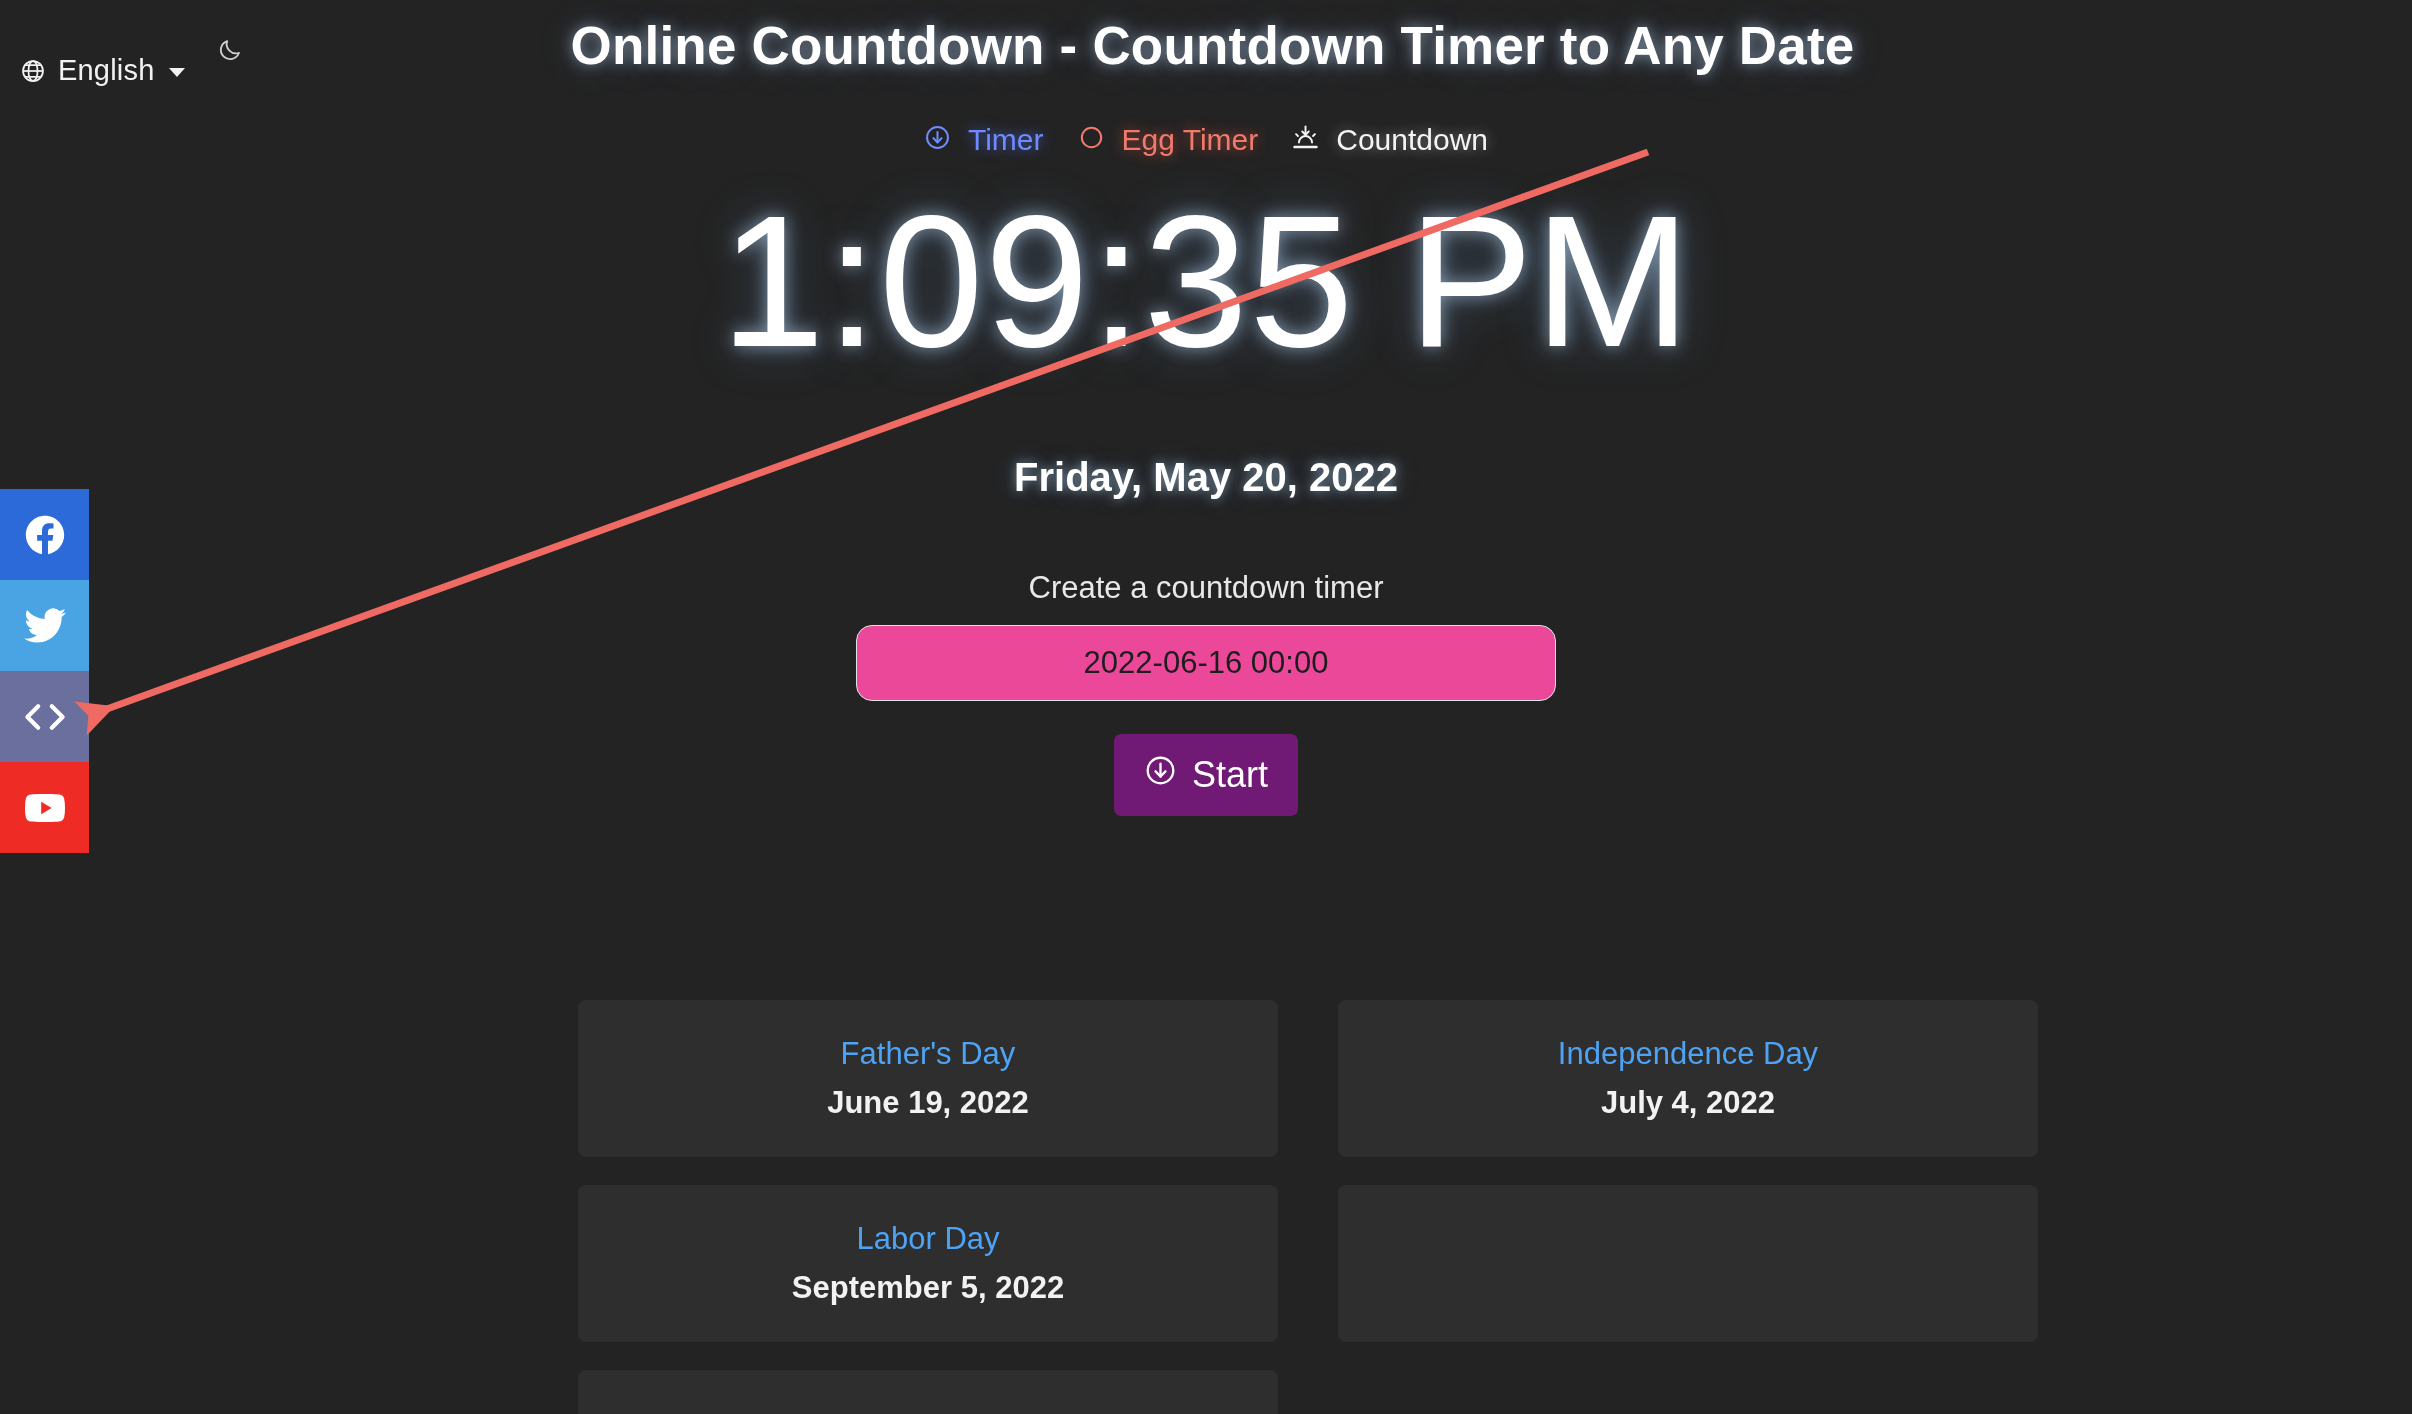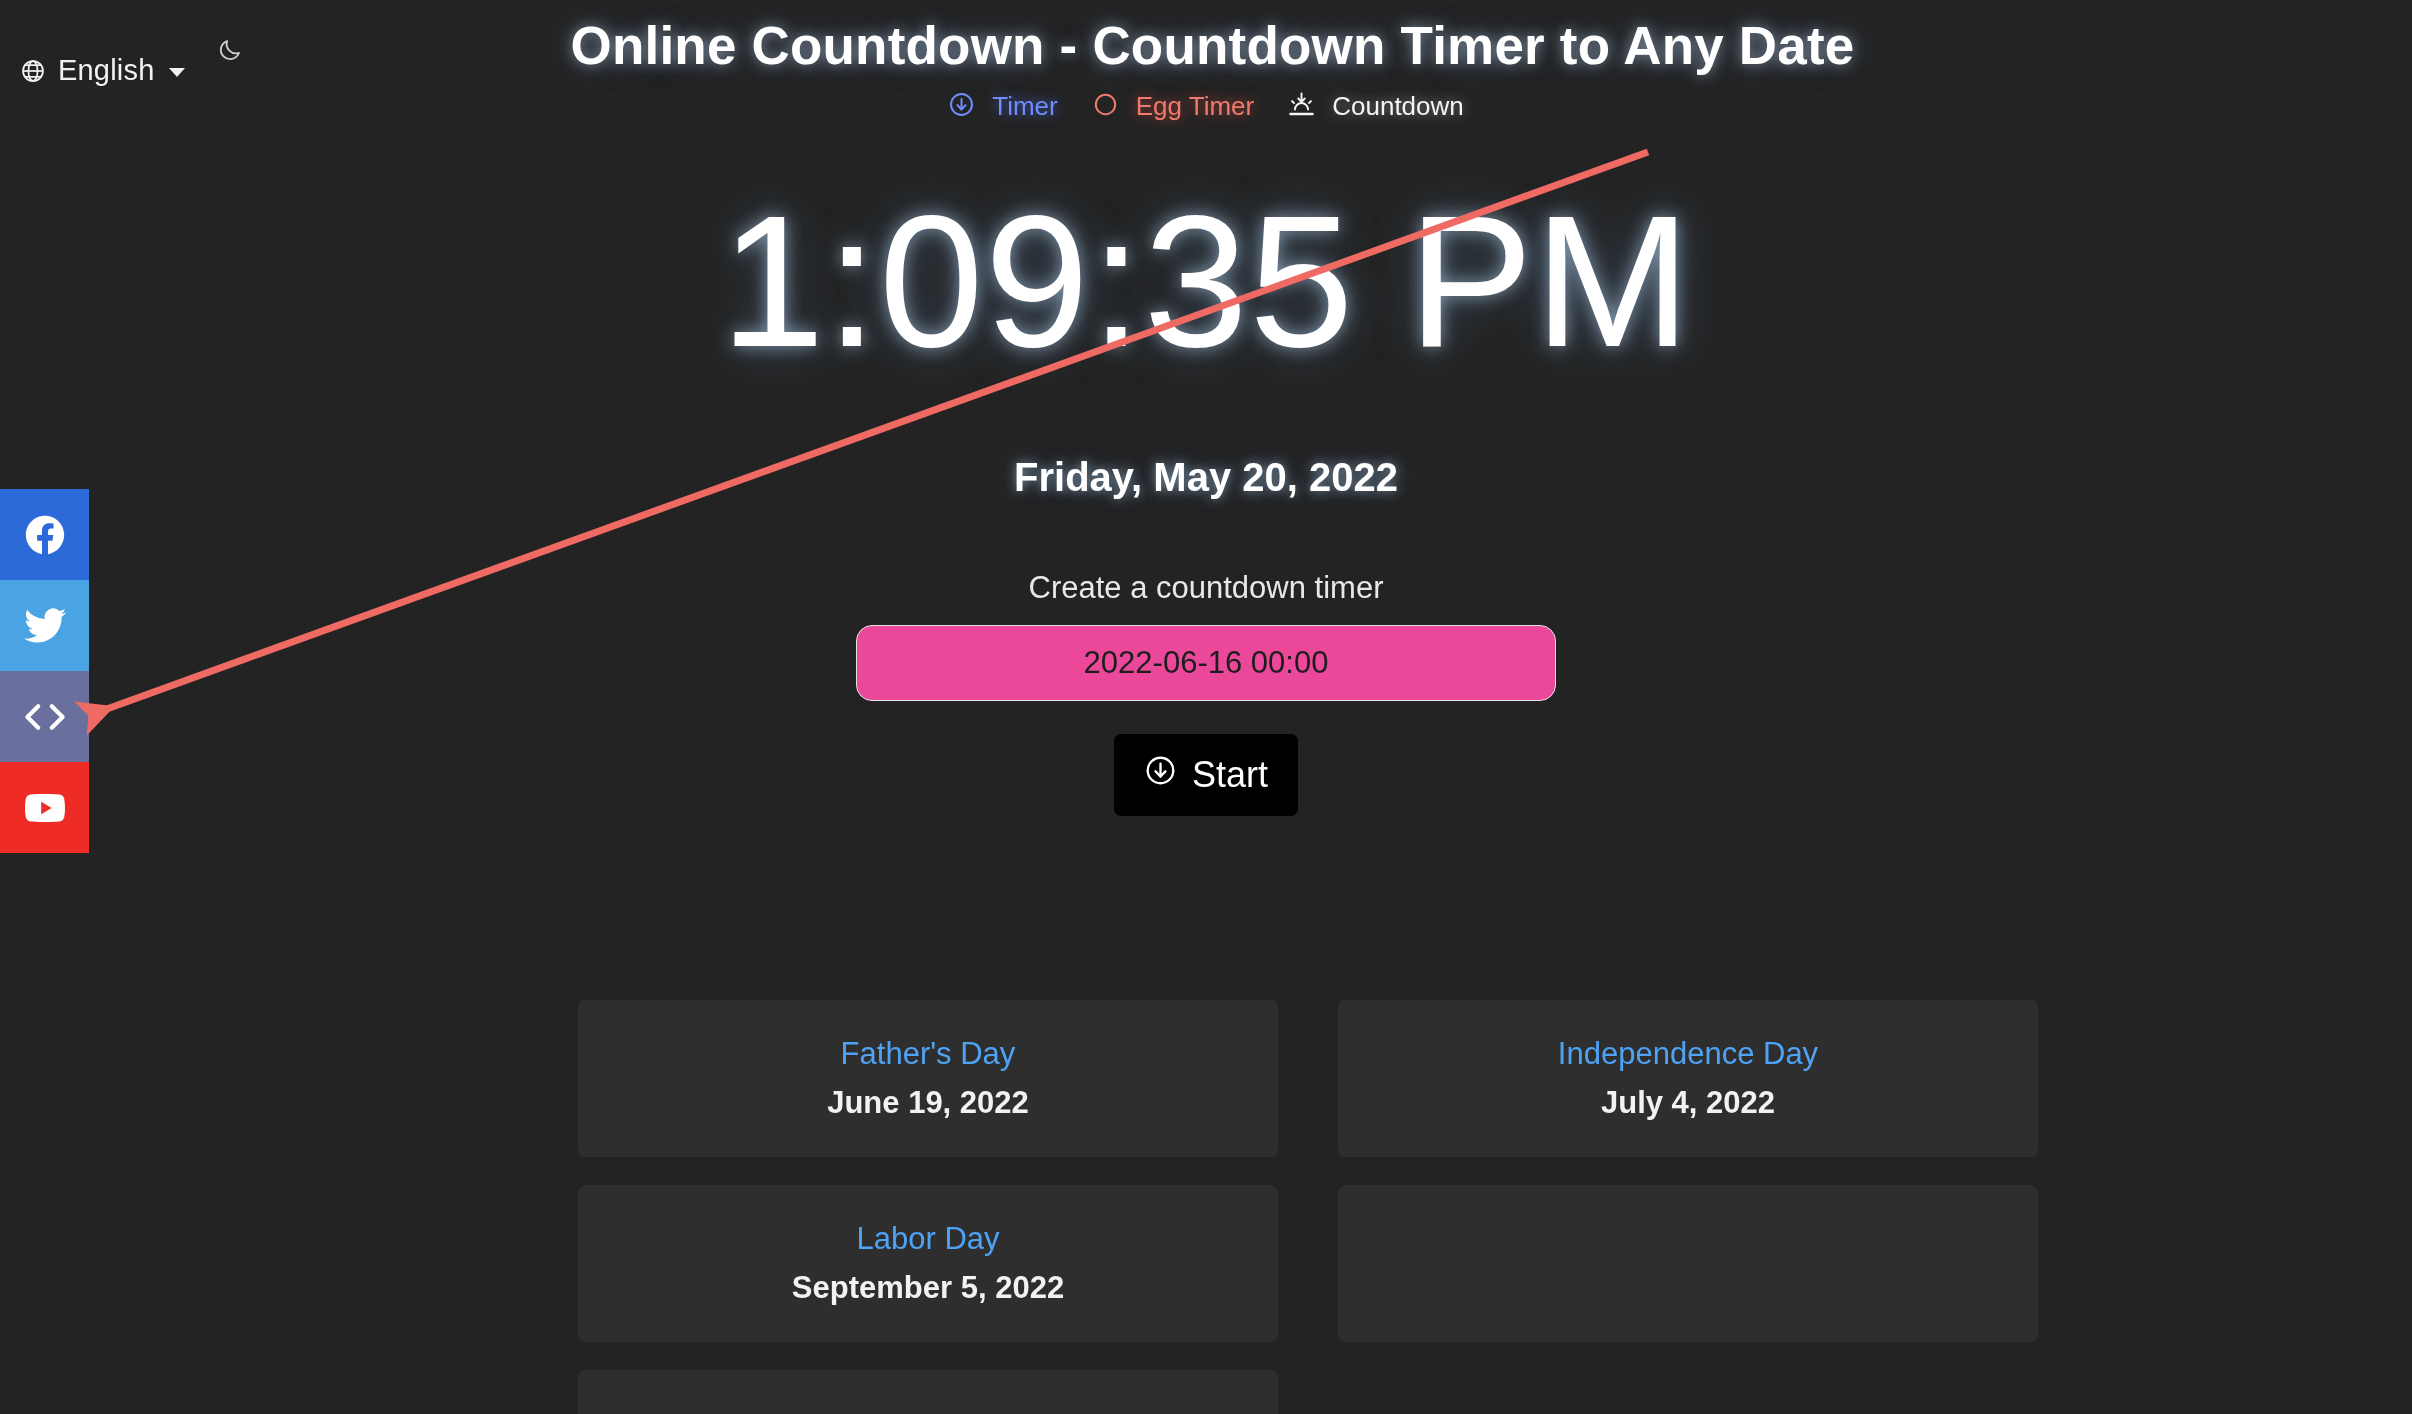--- a/index.html
+++ b/index.html
@@ -80,23 +80,24 @@
     margin-top: 14px;
     display: flex;
     justify-content: center;
     align-items: center;
     gap: 34px;
   }
   .nav-item {
     display: flex;
     align-items: center;
     gap: 17px;
-    font-size: 26px;
+    font-size: 30px;
     cursor: pointer;
     line-height: 1;
+    margin-top: 33px;
   }
   .nav-item .nav-label { line-height: 1; }
   .nav-timer    { color: #6f8cff; text-shadow: 0 0 13px rgba(90,120,255,.75); }
   .nav-egg      { color: #f07a6e; text-shadow: 0 0 13px rgba(225,90,70,.70); }
   .nav-countdown{ color: #f4f4f4; text-shadow: 0 0 13px rgba(255,255,255,.45); }
   .nav-icon { display: block; }
 
   
   .clock {
     position: absolute;
@@ -147,21 +148,21 @@
   }
   .start-btn {
     display: inline-flex;
     align-items: center;
     justify-content: center;
     gap: 15px;
     margin-top: 33px;
     padding: 0 30px;
     height: 82px;
     min-width: 176px;
-    background: #000000;
+    background: #701a75;
     border: none;
     border-radius: 7px;
     color: #ffffff;
     font-family: "Liberation Sans", sans-serif;
     font-size: 36px;
     cursor: pointer;
   }
   .start-btn .btn-icon { display: block; }
 
   

